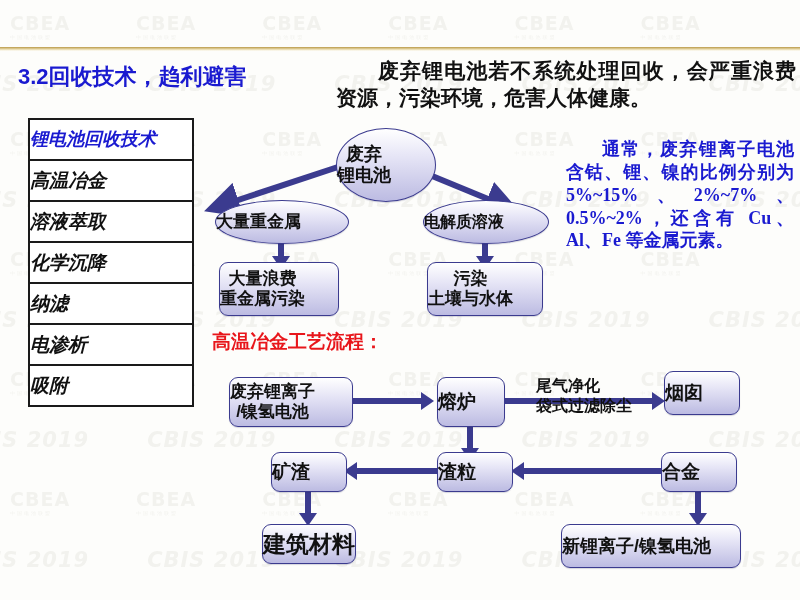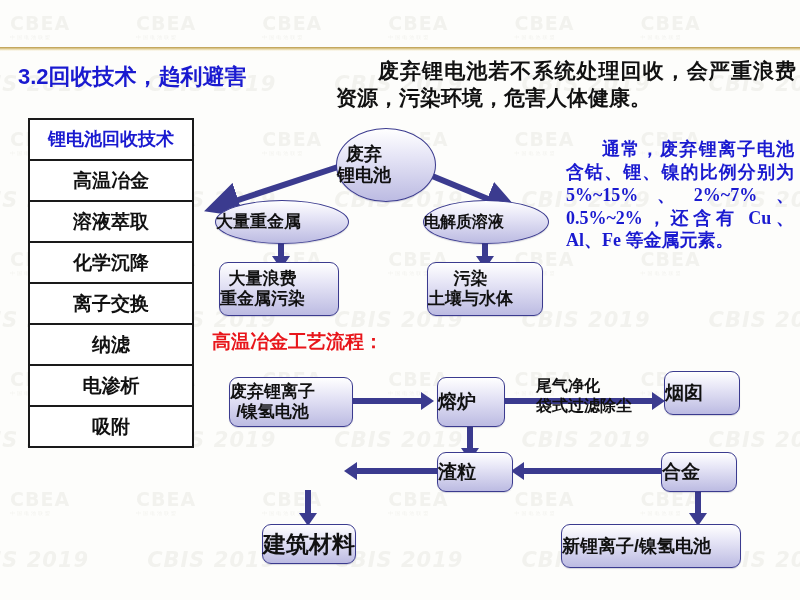--- a/index.html
+++ b/index.html
@@ -51,24 +51,25 @@
     font-size:21px;font-weight:bold;color:#111111;
     line-height:1.28;text-align:justify;text-indent:2em;z-index:5;
   }
 
   
   #tech-table{
     position:absolute;left:28px;top:118px;width:162px;z-index:5;
     border:2px solid #1a1a1a;border-bottom:none;background:#ffffff;
   }
   #tech-table .row{
-    height:39px;line-height:39px;text-align:center;
+    height:39px;line-height:39px;
     border-bottom:2px solid #1a1a1a;
     font-size:19px;font-weight:bold;color:#111111;
     background:#ffffff;
+    font-style:italic;
   }
   #tech-table .row.head{color:#1a1ad0;font-size:18px;}
 
   #concl{
     position:absolute;left:18px;top:498px;width:200px;
     font-size:22px;font-weight:bold;color:#e8161b;
     line-height:1.22;text-align:justify;text-indent:2em;z-index:6;
   }
 
   
@@ -136,21 +137,20 @@
 
   <div id="subhead">3.2回收技术，趋利避害</div>
 
   <div id="lead">废弃锂电池若不系统处理回收，会严重浪费资源，污染环境，危害人体健康。</div>
 
   <div id="tech-table">
     <div class="row head">锂电池回收技术</div>
     <div class="row">高温冶金</div>
     <div class="row">溶液萃取</div>
     <div class="row">化学沉降</div>
-    <div class="row">离子交换</div>
     <div class="row">纳滤</div>
     <div class="row">电渗析</div>
     <div class="row">吸附</div>
   </div>
 
 
   <div id="right-note">通常，废弃锂离子电池含钴、锂、镍的比例分别为5%~15%、2%~7%、0.5%~2%，还含有 Cu、Al、Fe 等金属元素。</div>
 
   <svg class="diag" style="left:195px;top:150px;width:360px;height:80px;" viewBox="0 0 360 80">
     <defs>
@@ -222,20 +222,23 @@
   <div class="shape rrect" style="left:661px;top:452px;width:74px;height:38px;font-size:19px;">
     <span>合金</span>
   </div>
 
   <div class="conn h" style="left:524px;top:468px;width:137px;"></div>
   <div class="arw left" style="left:511px;top:462px;"></div>
 
   <div class="conn h" style="left:357px;top:468px;width:80px;"></div>
   <div class="arw left" style="left:344px;top:462px;"></div>
 
+  <div class="shape rrect" style="left:271px;top:452px;width:74px;height:38px;font-size:19px;">
+    <span>矿渣</span>
+  </div>
 
   <div class="conn v" style="left:305px;top:490px;height:28px;"></div>
   <div class="arw down" style="left:299px;top:513px;"></div>
 
   <div class="shape rrect" style="left:262px;top:524px;width:92px;height:38px;font-size:23px;">
     <span>建筑材料</span>
   </div>
 
   <div class="conn v" style="left:695px;top:490px;height:28px;"></div>
   <div class="arw down" style="left:689px;top:513px;"></div>

